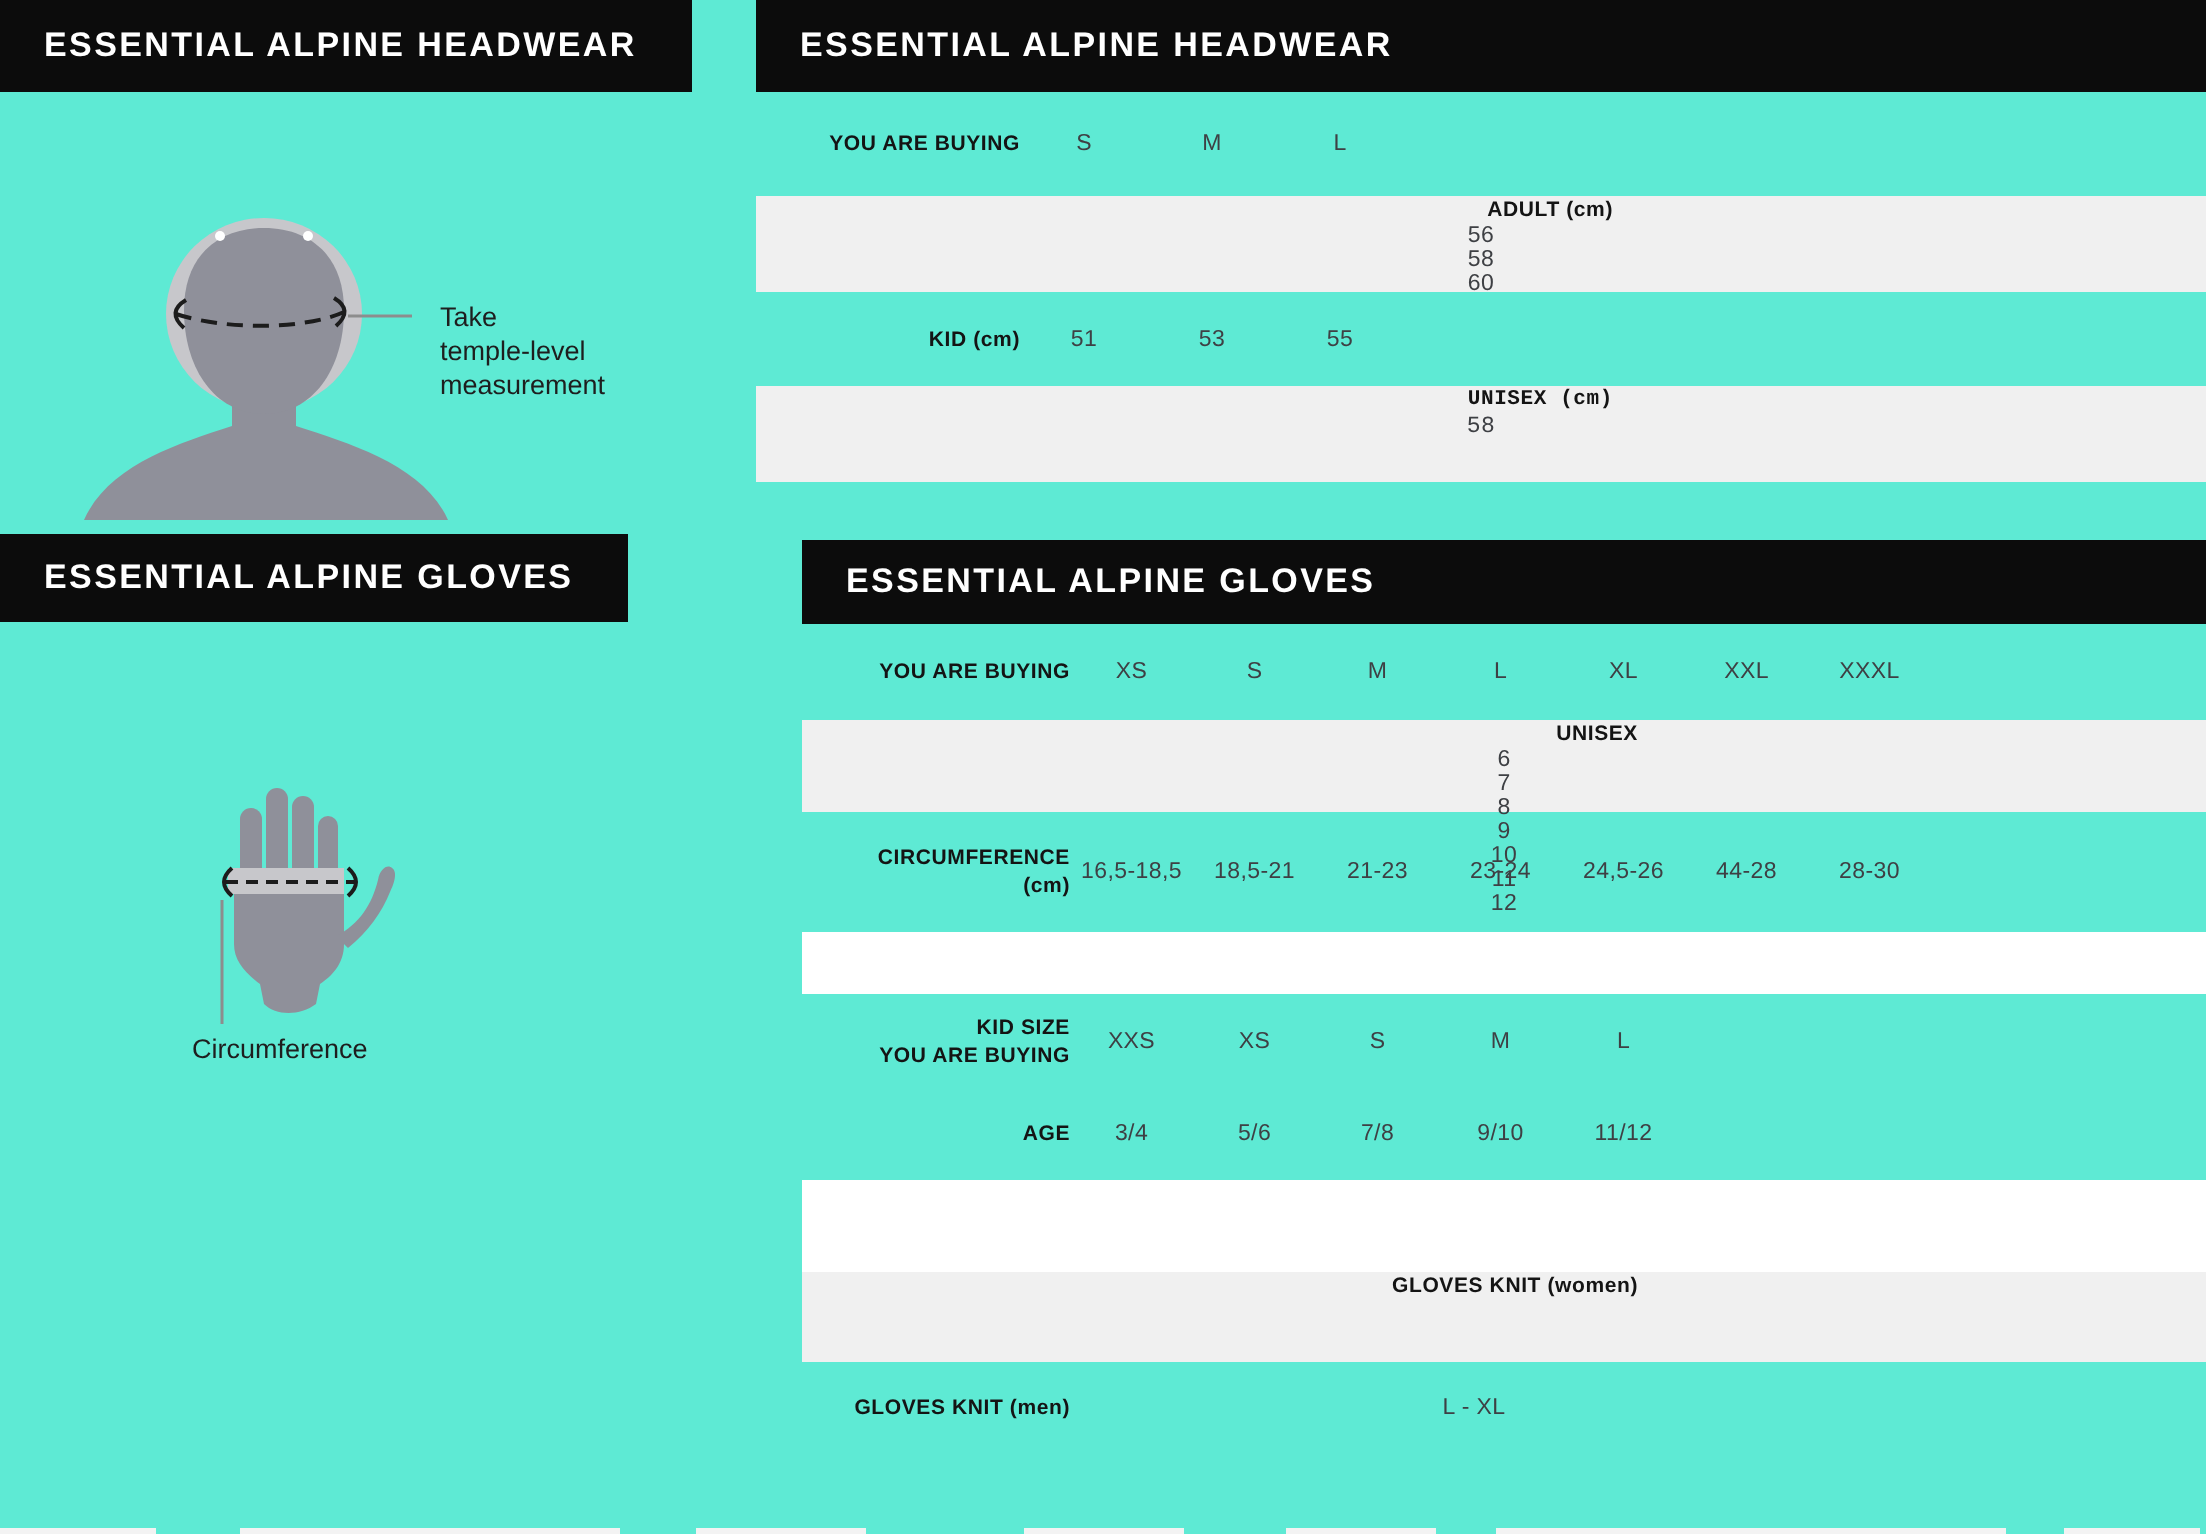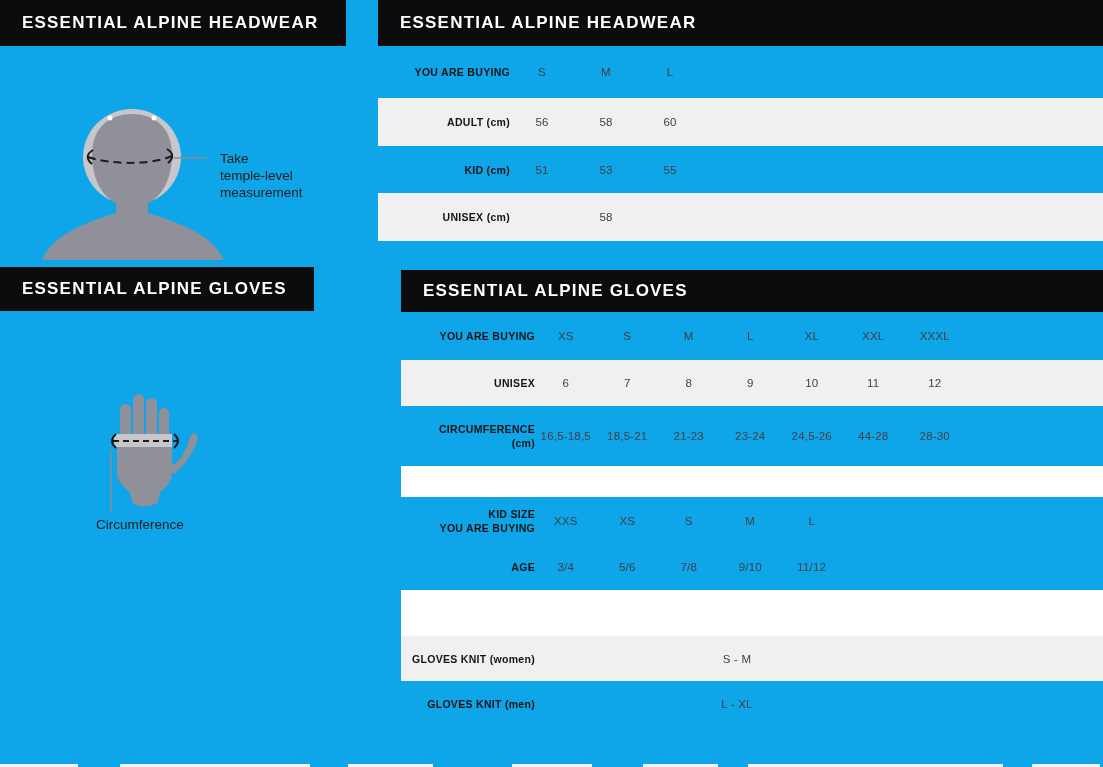--- a/index.html
+++ b/index.html
@@ -1,26 +1,26 @@
 <!DOCTYPE html>
 <html><head>
 <meta charset="utf-8">
 <style>
   html,body{margin:0;padding:0;background:#fff;}
   #app{
     position:relative;width:1103px;height:767px;overflow:hidden;
-    font-family:"Liberation Sans","DejaVu Sans",sans-serif;background:#0ea5e9;
+    font-family:"Liberation Sans","DejaVu Sans",sans-serif;background:#5eead4;
   }
   .banner{
     position:absolute;background:#0c0c0c;color:#fff;display:flex;align-items:center;
     font-weight:bold;font-size:17px;letter-spacing:1.2px;padding-left:22px;box-sizing:border-box;
   }
   .tbl{position:absolute;}
   .row{display:flex;align-items:center;box-sizing:border-box;}
-  .row.shade{background:#f0f0f0;}
+  .row.shade{background:#f0f0f0;flex-direction:column;}
   .lbl{
     font-weight:bold;font-size:10.5px;letter-spacing:.3px;color:#141414;
     text-align:right;line-height:14px;
   }
   .hw .lbl{width:132px;}
   .gl .lbl{width:134px;}
   .cell{
     font-size:11.5px;color:#3e4044;text-align:center;letter-spacing:.2px;
   }
   .hw .cell{width:64px;}
@@ -105,21 +105,21 @@
       <div class="cell">56</div>
       <div class="cell">58</div>
       <div class="cell">60</div>
     </div>
     <div class="row" style="height:47px;align-items:center;">
       <div class="lbl">KID (cm)</div>
       <div class="cell">51</div>
       <div class="cell">53</div>
       <div class="cell">55</div>
     </div>
-    <div class="row shade" style="height:48px;">
+    <div class="row shade" style="height:48px;font-family:Liberation Mono, monospace;">
       <div class="lbl">UNISEX (cm)</div>
       <div class="cell"></div>
       <div class="cell">58</div>
       <div class="cell"></div>
     </div>
   </div>
 
   <div class="banner" style="left:401px;top:270px;width:702px;height:42px;">
     <span>ESSENTIAL ALPINE GLOVES</span>
   </div>
@@ -178,21 +178,20 @@
       <div class="cell">5/6</div>
       <div class="cell">7/8</div>
       <div class="cell">9/10</div>
       <div class="cell">11/12</div>
     </div>
 
     <div class="gap" style="height:46px;"></div>
 
     <div class="row shade" style="height:45px;">
       <div class="lbl">GLOVES KNIT (women)</div>
-      <div class="merged">S - M</div>
     </div>
     <div class="row" style="height:45px;">
       <div class="lbl">GLOVES KNIT (men)</div>
       <div class="merged">L - XL</div>
     </div>
   </div>
 
   <div class="edge-seg" style="left:0;width:78px;"></div>
   <div class="edge-seg" style="left:120px;width:190px;"></div>
   <div class="edge-seg" style="left:348px;width:85px;"></div>

